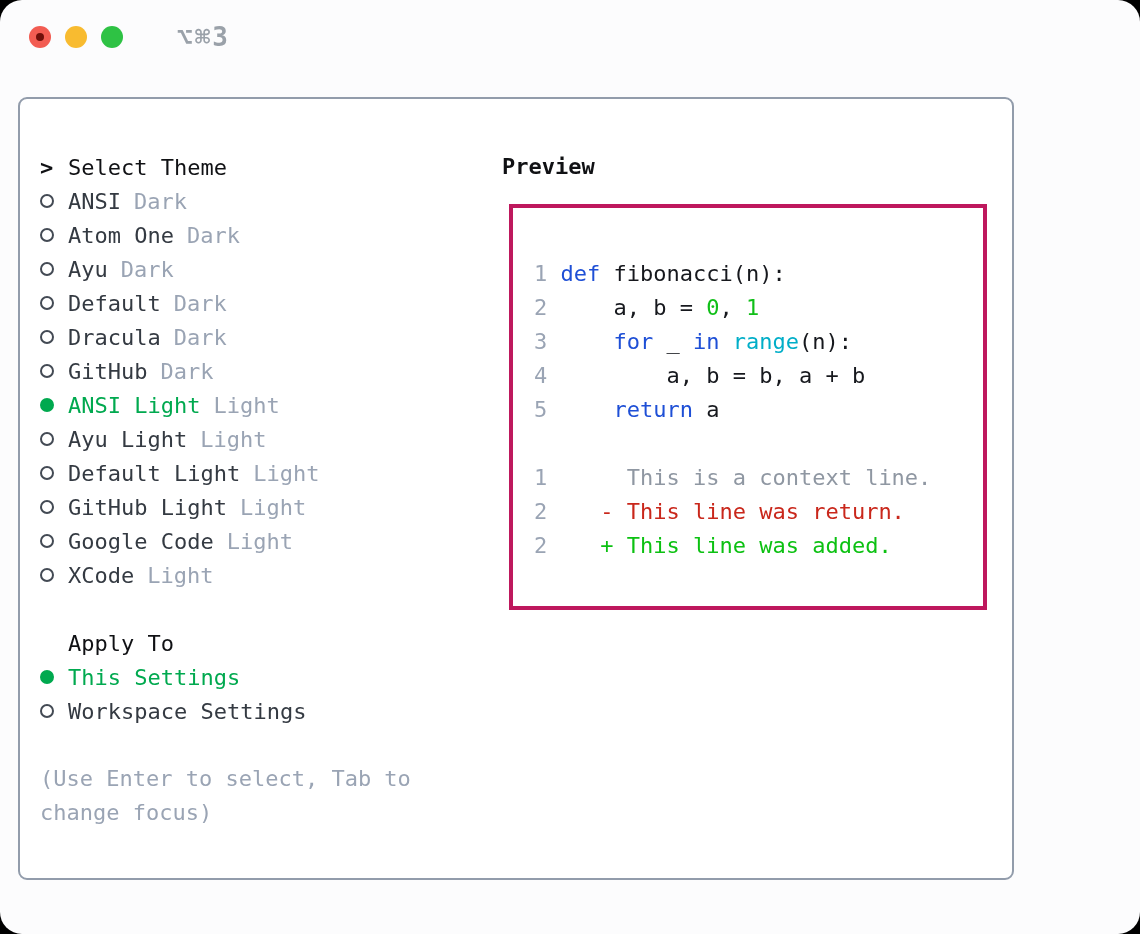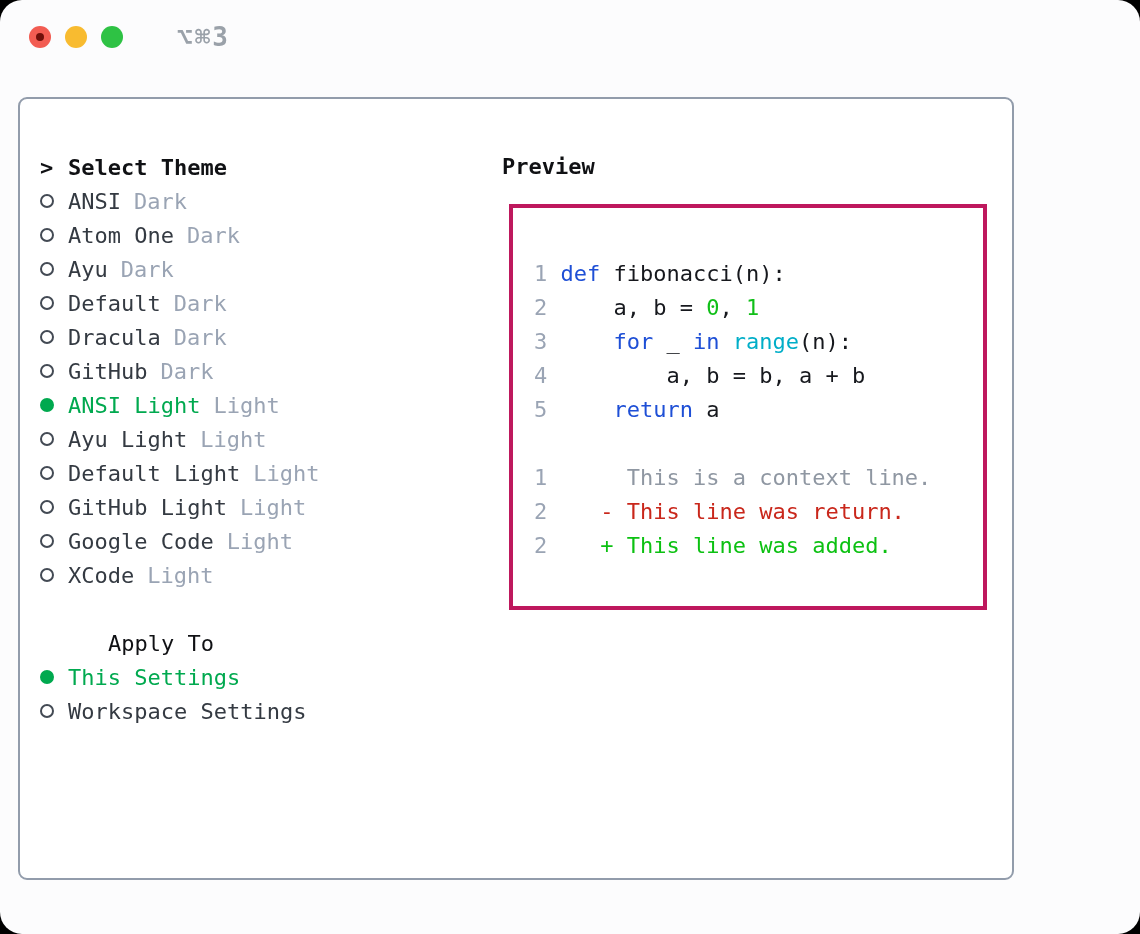--- a/index.html
+++ b/index.html
@@ -28,28 +28,28 @@
   .shortcut{margin-left:40px;font-size:26px;font-weight:600;color:#9aa1a9;
             letter-spacing:2px;line-height:22px;}
   
   .panel{position:absolute;left:18px;top:97px;width:996px;height:783px;
          background:#ffffff;border:2px solid var(--border-gray);border-radius:9px;}
   .left-col{position:absolute;left:20px;top:51px;width:450px;}
   .row{display:flex;align-items:center;height:34px;font-size:22px;color:var(--text-dark);
        white-space:pre;}
   .marker{width:28px;flex:0 0 28px;display:flex;align-items:center;}
   .caret{font-weight:bold;color:var(--heading-black);font-size:22px;}
-  .list-title{font-weight:bold;color:var(--heading-black);text-align:right;}
+  .list-title{font-weight:normal;color:var(--heading-black);text-align:right;}
   .radio{width:14px;height:14px;border:2px solid #434a54;border-radius:50%;}
   .radio.selected{background:var(--ui-selected-green);border-color:var(--ui-selected-green);}
   .name{color:var(--text-dark);}
   .name.selected{color:var(--ui-selected-green);text-align:right;}
   .variant{color:var(--muted-gray);margin-left:13px;}
   .apply{margin-top:34px;}
-  .subhead-label{color:var(--heading-black);margin-left:40px;}
+  .subhead-label{color:var(--heading-black);}
   .hint{margin-top:34px;width:435px;font-size:22px;line-height:34px;
         color:var(--muted-gray);}
   
   .preview-title{position:absolute;left:482px;top:51px;height:34px;line-height:34px;
                  font-size:22px;font-weight:bold;color:var(--heading-black);}
   .preview-box{position:absolute;left:489px;top:105px;width:478px;height:406px;
                background:#fff;border:4px solid #be185d;}
   .code{position:absolute;left:21px;top:49px;font-size:22px;}
   .cl{height:34px;line-height:34px;white-space:pre;font-size:22px;}
   .ln{color:var(--muted-gray);}
@@ -104,20 +104,21 @@
         <div class="row">
           <span class="marker"></span>
           <span class="subhead-label">Apply To</span>
         </div>
         <div id="apply-options">
             <div class="row"><span class="marker"><span class="radio selected"></span></span><span class="name selected">This Settings</span></div>
             <div class="row"><span class="marker"><span class="radio"></span></span><span class="name">Workspace Settings</span></div>
           </div>
       </div>
 
+      <div class="hint">(Use Enter to select, Tab to change focus)</div>
     </div>
 
     <div class="preview-title">Preview</div>
 
     <div class="preview-box">
       <div class="code" id="code-block">
           <div class="cl"><span class="ln">1</span><span class="pl"> </span><span class="kw">def</span><span class="pl"> fibonacci(n):</span></div>
           <div class="cl"><span class="ln">2</span><span class="pl"> </span><span class="pl">    a, b = </span><span class="num">0</span><span class="pl">, </span><span class="num">1</span></div>
           <div class="cl"><span class="ln">3</span><span class="pl"> </span><span class="pl">    </span><span class="kw">for</span><span class="pl"> _ </span><span class="kw">in</span><span class="pl"> </span><span class="bi">range</span><span class="pl">(n):</span></div>
           <div class="cl"><span class="ln">4</span><span class="pl"> </span><span class="pl">        a, b = b, a + b</span></div>

